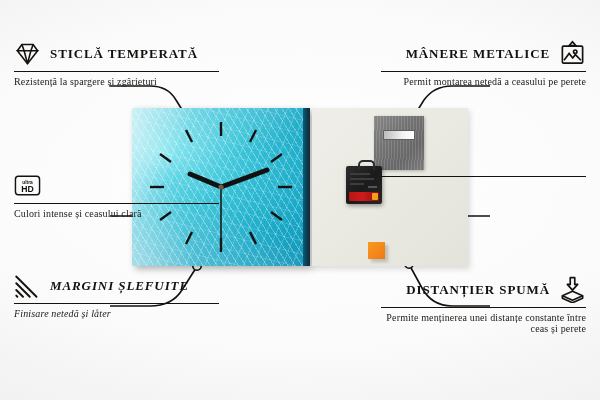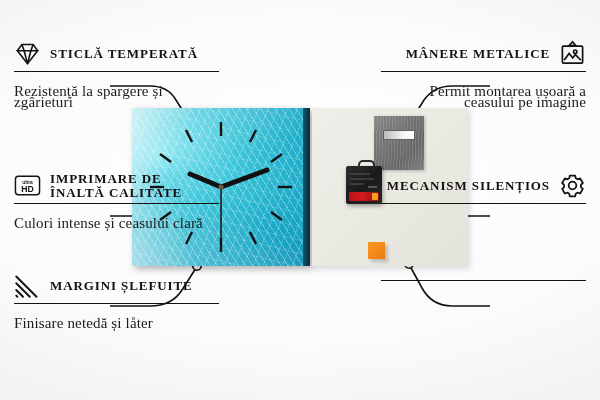--- a/index.html
+++ b/index.html
@@ -92,21 +92,21 @@
   .c-head{display:flex;align-items:center;gap:9px;}
   .callout.right .c-head{flex-direction:row-reverse;}
   .c-ico{width:27px;height:27px;flex:0 0 27px;color:#15120f;}
   .c-ico svg{display:block;width:27px;height:27px;}
   .c-title{
     font-size:13px;line-height:13.5px;font-weight:700;color:#14110e;
     letter-spacing:.9px;text-transform:uppercase;
   }
   .c-rule{height:1px;background:#14110e;margin-top:4px;}
   .c-sub{
-    font-size:15px;line-height:11.4px;color:#1d1a17;margin-top:14px;letter-spacing:.15px;
+    font-size:10px;line-height:11.4px;color:#1d1a17;margin-top:4px;letter-spacing:.15px;
   }
   .leader{position:absolute;left:0;top:0;width:600px;height:400px;pointer-events:none;}
 </style>
 </head>
 <body>
 
 <div id="root">
 
   <svg class="leader" viewBox="0 0 600 400">
     <g fill="none" stroke="#14110e" stroke-width="1.6">
@@ -187,27 +187,26 @@
 
   <div class="callout left" style="left:14px;top:172px;">
     <div class="c-head">
       <span class="c-ico">
         <svg viewBox="0 0 28 24">
           <rect x="1.5" y="2.5" width="25" height="19" rx="3" fill="none" stroke="currentColor" stroke-width="1.5"></rect>
           <text x="14" y="10" font-family="Liberation Sans, sans-serif" font-size="5" font-weight="700" text-anchor="middle" fill="currentColor">ultra</text>
           <text x="14" y="19" font-family="Liberation Sans, sans-serif" font-size="9" font-weight="700" text-anchor="middle" fill="currentColor">HD</text>
         </svg>
       </span>
-      <span class="c-title">IMPRIMARE DE ÎNALTĂ CALITATE</span>
     </div>
     <div class="c-rule"></div>
     <div class="c-sub">Culori intense și ceasului clară</div>
   </div>
 
-  <div class="callout left" style="left:14px;top:272px;">
+  <div class="callout left" style="left:14px;top:272px;font-style:italic;">
     <div class="c-head">
       <span class="c-ico">
         <svg viewBox="0 0 24 24" stroke="currentColor" stroke-width="1.7" stroke-linecap="round">
           <line x1="2" y1="4" x2="20" y2="22"></line>
             <line x1="2" y1="10" x2="14" y2="22"></line>
           <line x1="2" y1="16" x2="8" y2="22"></line>
             <line x1="2" y1="21" x2="3" y2="22"></line>
         </svg>
       </span>
       <span class="c-title">MARGINI ȘLEFUITE</span>
@@ -222,33 +221,35 @@
         <svg viewBox="0 0 24 24" fill="none" stroke="currentColor" stroke-width="1.5">
           <path d="M12 1.5l3 3.5H9l3-3.5z"></path>
           <rect x="3" y="5.5" width="18" height="15" rx="1"></rect>
           <path d="M4.5 18l4.5-6 3.2 4 2.3-3 5 5"></path>
           <circle cx="14.4" cy="10.4" r="1.5"></circle>
         </svg>
       </span>
       <span class="c-title">MÂNERE METALICE</span>
     </div>
     <div class="c-rule"></div>
-    <div class="c-sub">Permit montarea ușoară a ceasului pe imagine</div>
+    <div class="c-sub">Permit montarea netedă a ceasului pe perete</div>
   </div>
 
   <div class="callout right" style="left:381px;top:172px;">
-    <div class="c-head">
-      <span class="c-ico">
-        <svg viewBox="0 0 24 24" fill="none" stroke="currentColor" stroke-width="1.6" stroke-linejoin="round">
-          <path d="M9.6 3.2h4.8l.5 2.3 1.7 1 2.2-.8 2.4 4.1-1.7 1.6v2l1.7 1.6-2.4 4.1-2.2-.8-1.7 1-.5 2.3H9.6l-.5-2.3-1.7-1-2.2.8-2.4-4.1 1.7-1.6v-2L2.8 9.8l2.4-4.1 2.2.8 1.7-1 .5-2.3z"></path>
-          <circle cx="12" cy="12" r="3.4"></circle>
-        </svg>
-      </span>
-      <span class="c-title">MECANISM SILENȚIOS</span>
-    </div>
     <div class="c-rule"></div>
   </div>
 
   <div class="callout right" style="left:381px;top:276px;">
-    <div class="c-rule"></div>
+    <div class="c-head">
+      <span class="c-ico">
+        <svg viewBox="0 0 24 24" fill="none" stroke="currentColor" stroke-width="1.5" stroke-linejoin="round">
+          <path d="M10 1.5h4v6h2.6L12 12.6 7.4 7.5H10v-6z"></path>
+          <path d="M12 13.6l9 4-9 4-9-4 9-4z"></path>
+          <path d="M3 17.6v2.2l9 4 9-4v-2.2"></path>
+        </svg>
+      </span>
+      <span class="c-title">DISTANȚIER SPUMĂ</span>
+    </div>
+    <div class="c-rule"></div>
+    <div class="c-sub">Permite menținerea unei distanțe constante între ceas și perete</div>
   </div>
 
 </div>
 
 </body></html>

